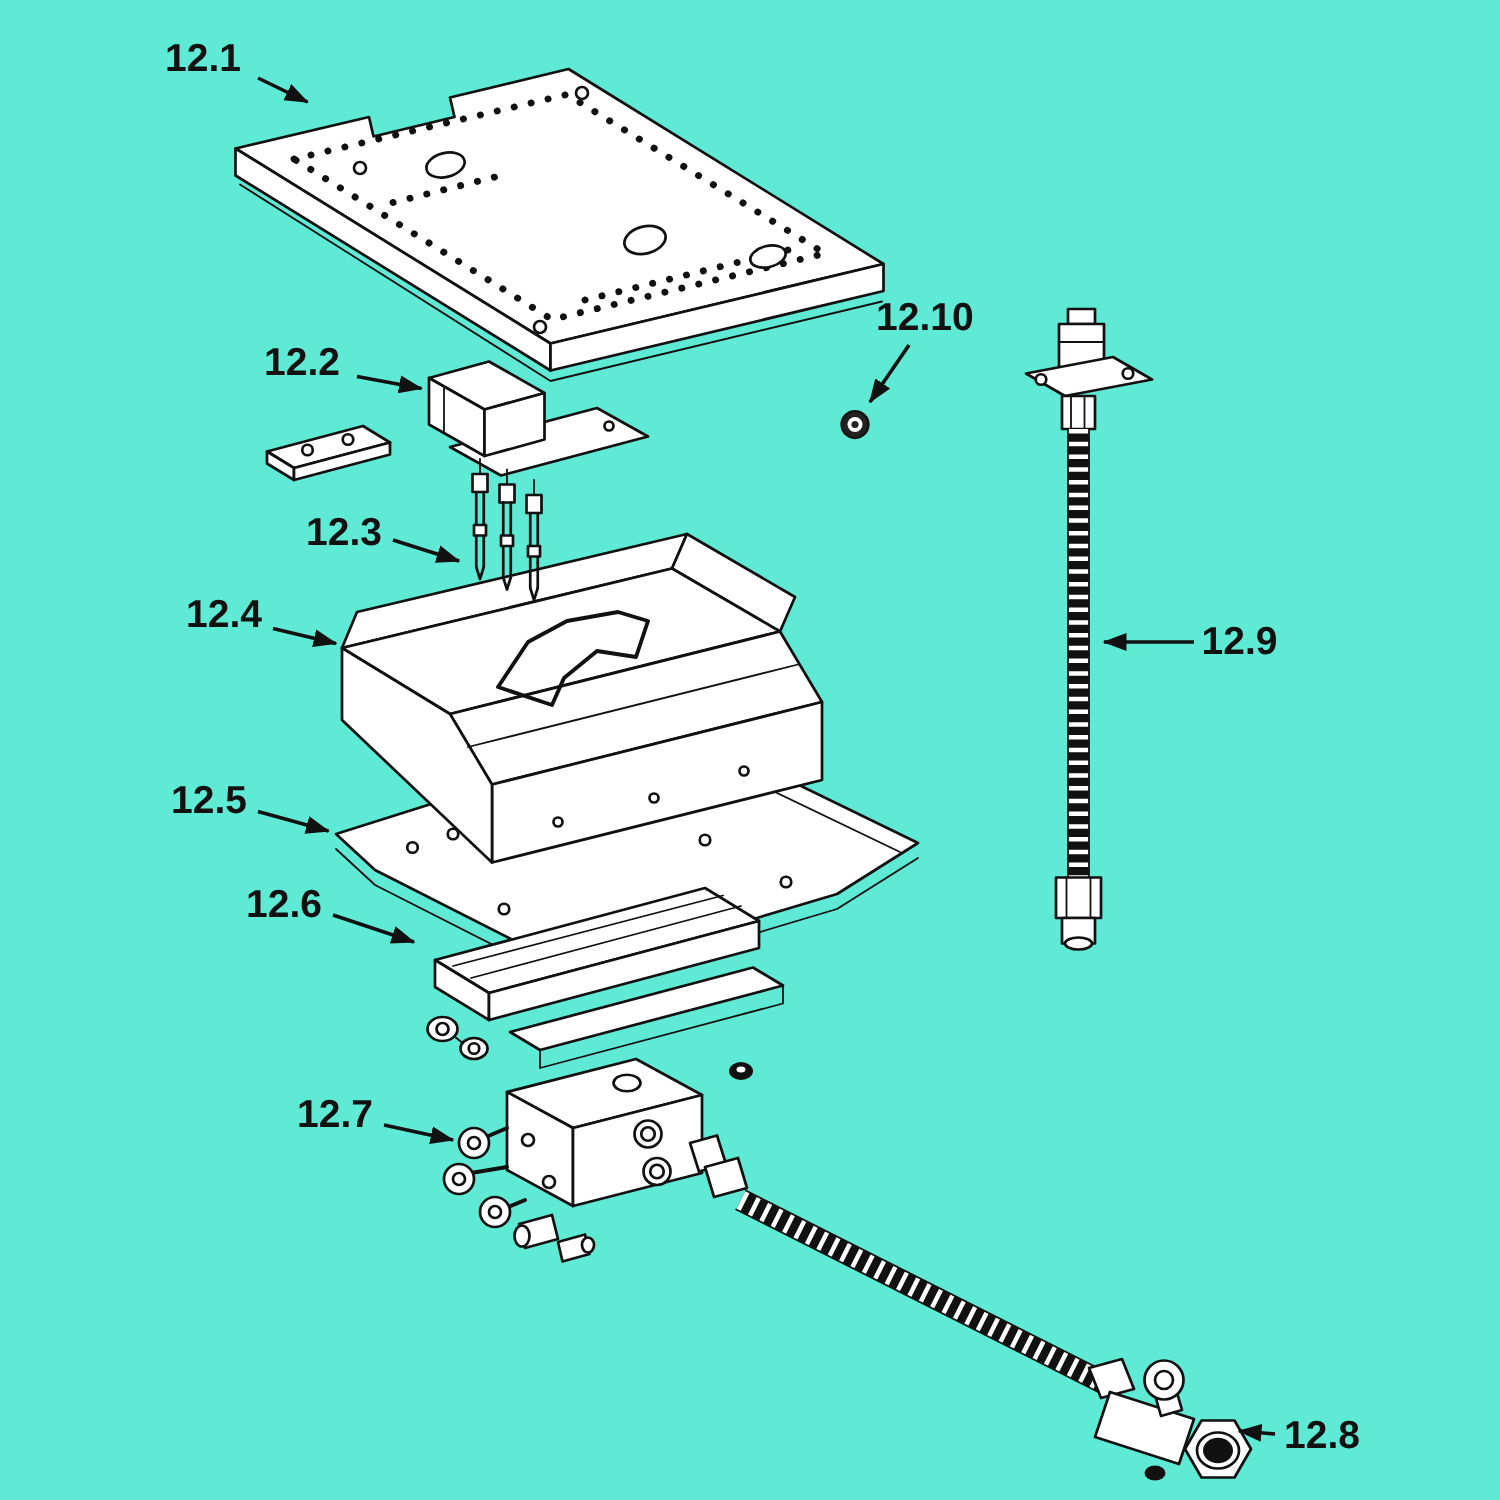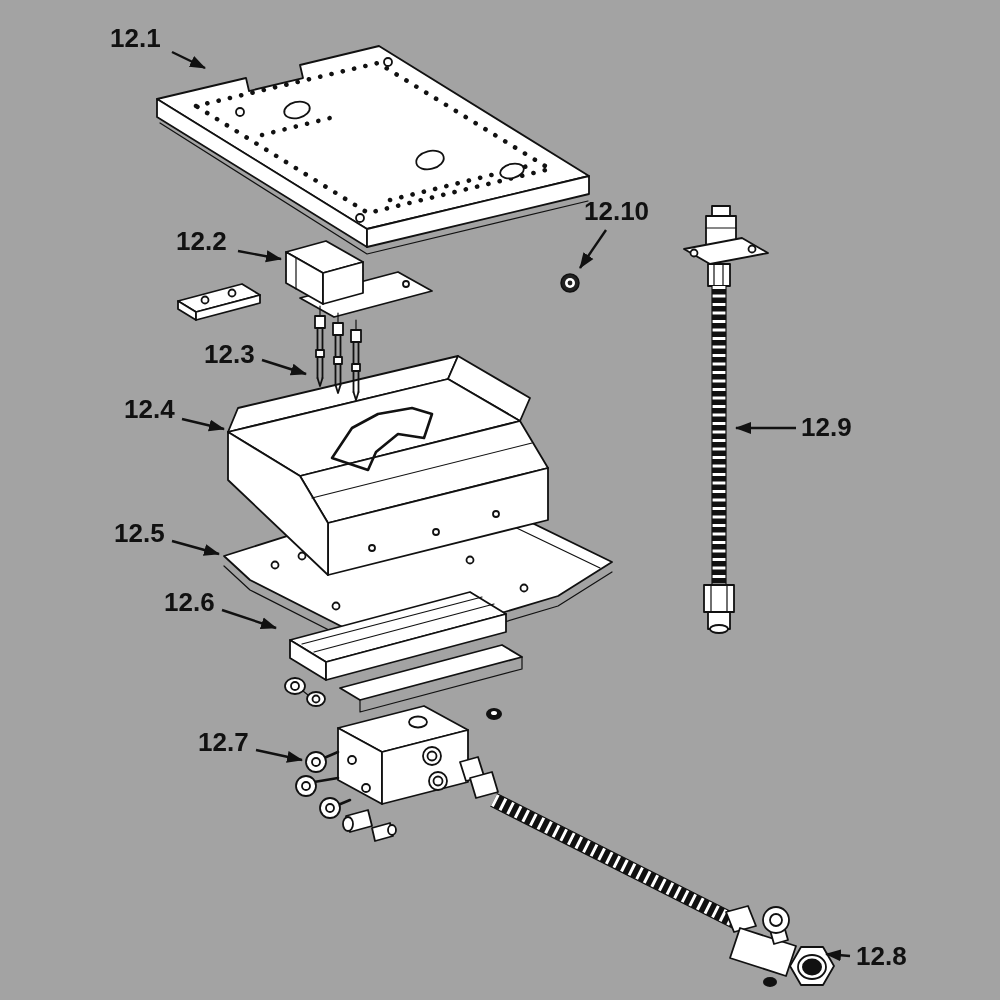--- a/index.html
+++ b/index.html
@@ -1,16 +1,16 @@
 <!DOCTYPE html>
 <html><head>
 <meta charset="utf-8">
 <style>
   html,body{margin:0;padding:0;background:#fff;}
-  .stage{position:relative;width:1000px;height:1000px;background:#a3a3a3;overflow:hidden;
+  .stage{position:relative;width:1000px;height:1000px;background:#5eead4;overflow:hidden;
          font-family:"Liberation Sans",sans-serif;}
   svg{display:block;width:1000px;height:1000px;}
   .face{fill:#fff;stroke:#111;stroke-width:1.8;stroke-linejoin:round;}
   .ln{fill:none;stroke:#111;stroke-width:1.8;stroke-linejoin:round;stroke-linecap:round;}
   .thick{stroke-width:2.6;}
   .thin{stroke-width:1.2;}
   .dots{fill:none;stroke:#111;stroke-width:4.6;stroke-dasharray:0.1 11.5;stroke-linecap:round;}
   .hole{fill:#fff;stroke:#111;stroke-width:1.8;}
   .hoseCore{fill:none;stroke:#111;stroke-width:14;stroke-linecap:butt;}
   .hoseBands{fill:none;stroke:#fff;stroke-width:14;stroke-dasharray:3 5.5;stroke-linecap:butt;}

